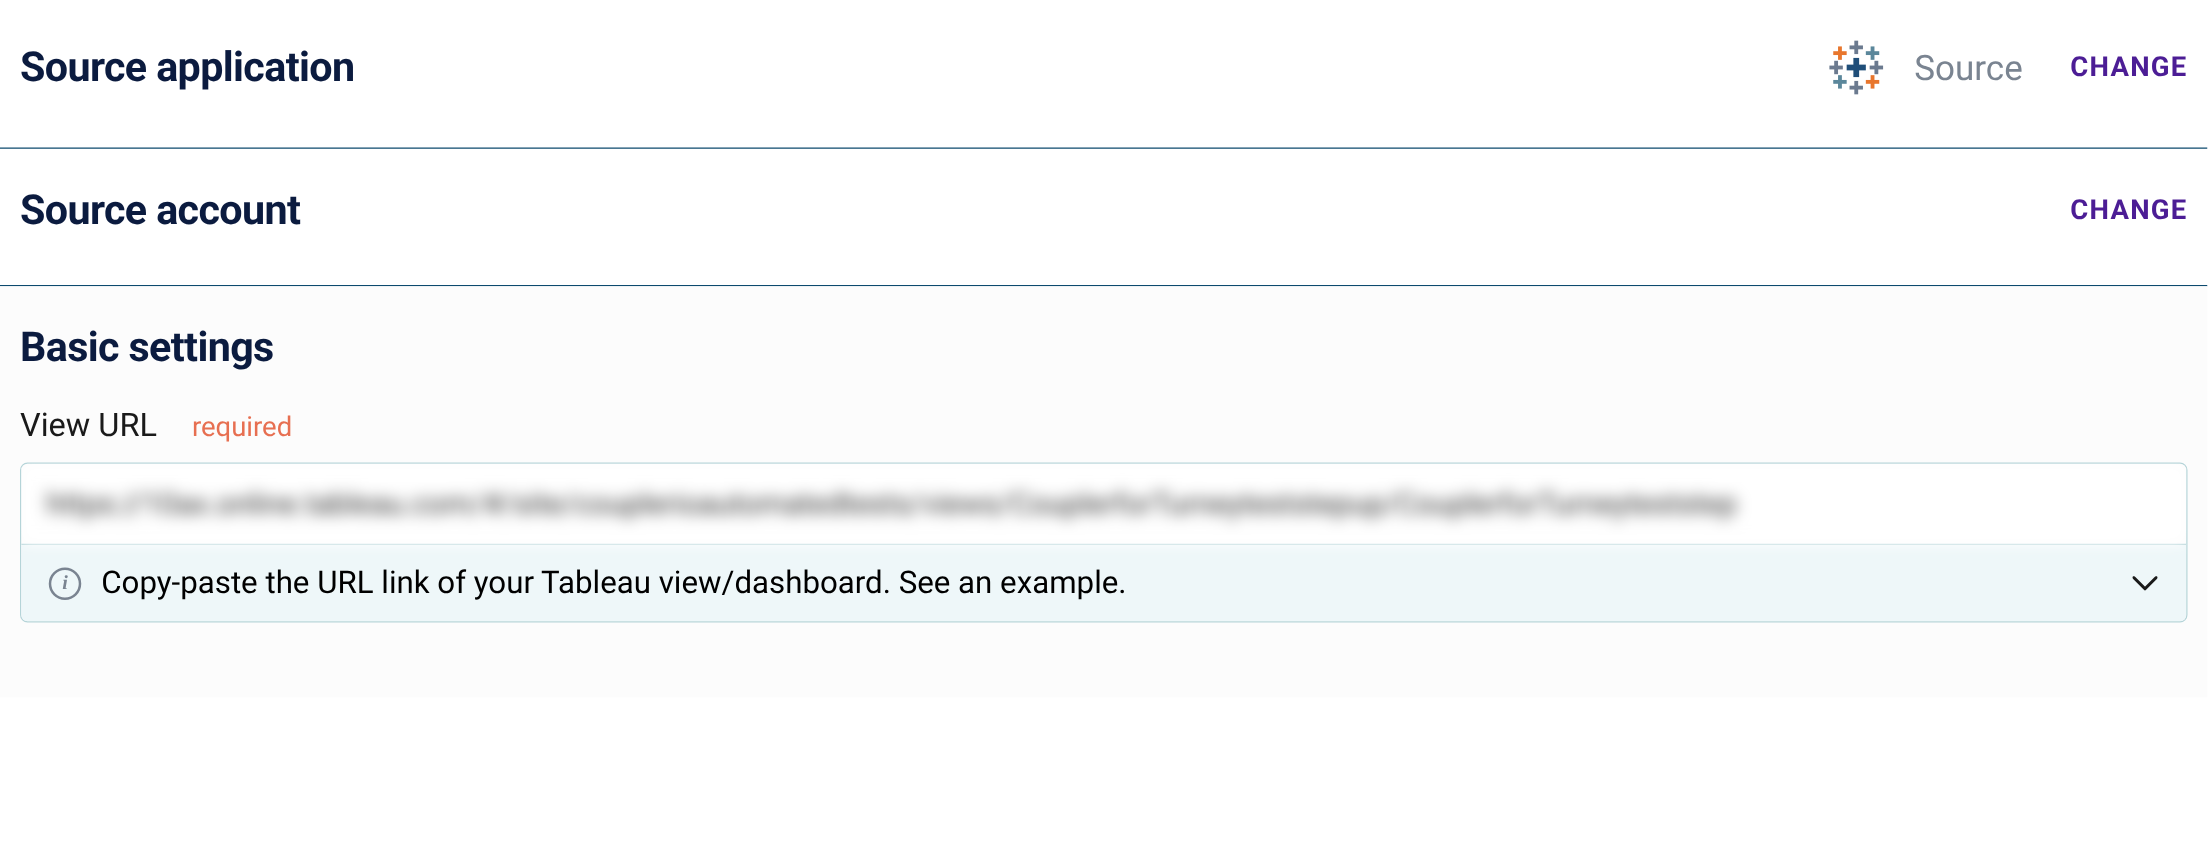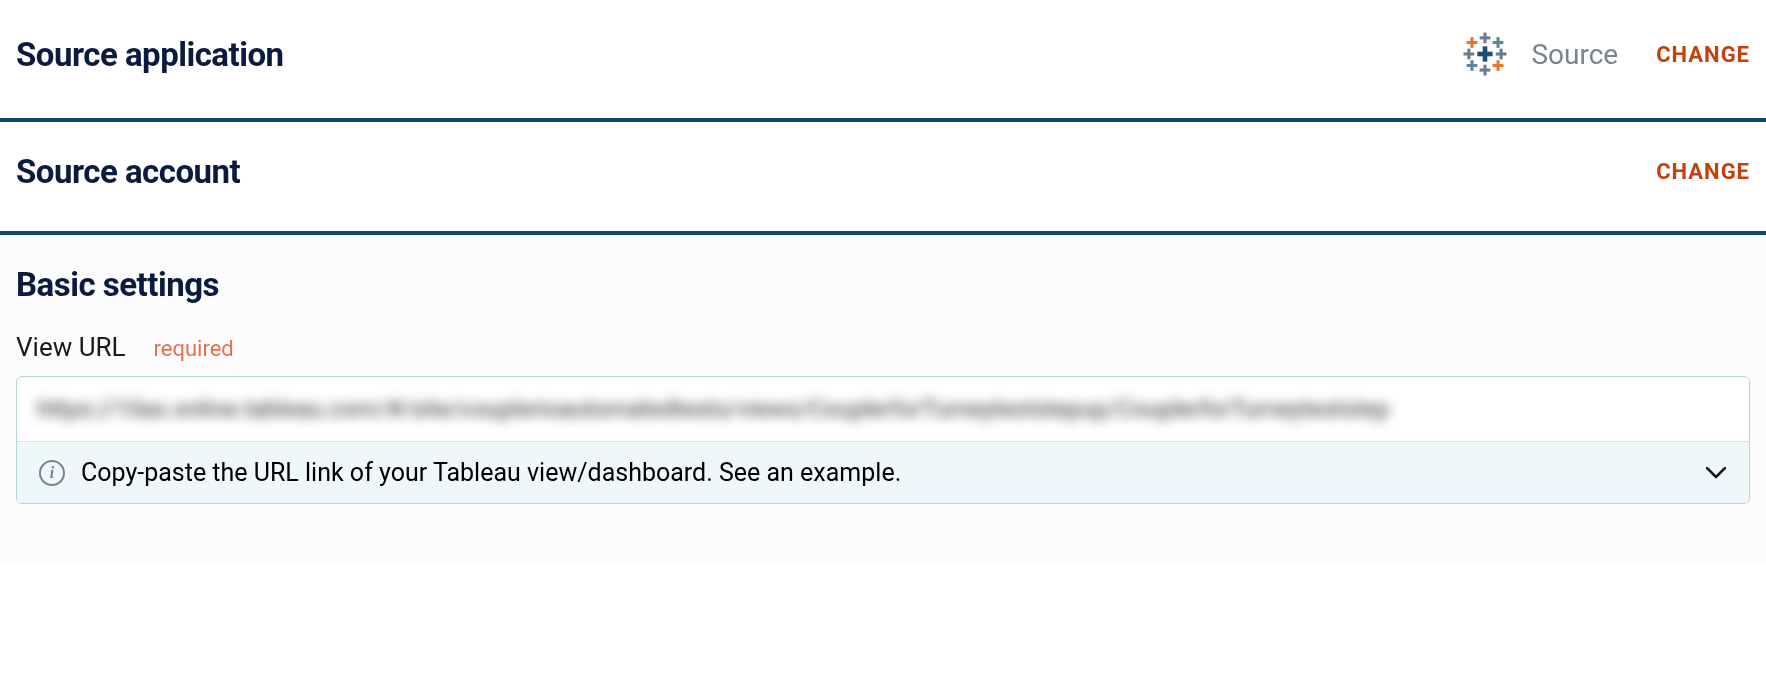--- a/index.html
+++ b/index.html
@@ -7,21 +7,21 @@
       padding: 0;
       box-sizing: border-box;
     }
     body {
       font-family: -apple-system, BlinkMacSystemFont, "Segoe UI", Roboto, "Helvetica Neue", Arial, sans-serif;
       background: #ffffff;
       width: 1766px;
     }
     .section {
       padding: 30px 16px 40px 16px;
-      border-bottom: 4px solid #0c4a6e;
+      border-bottom: 1px solid #0c4a6e;
     }
     .section:last-of-type {
       border-bottom: none;
       background: #fcfcfc;
       padding-bottom: 60px;
     }
     .row {
       display: flex;
       align-items: center;
       justify-content: space-between;
@@ -39,21 +39,21 @@
     }
     .value-text {
       font-size: 28px;
       font-weight: 400;
       color: #7a8491;
     }
     .change-link {
       font-size: 22px;
       font-weight: 700;
       letter-spacing: 1px;
-      color: #c2410c;
+      color: #4c1d95;
       cursor: pointer;
     }
     .tableau-icon {
       width: 48px;
       height: 48px;
       display: flex;
       align-items: center;
       justify-content: center;
     }
     .field-label-row {

